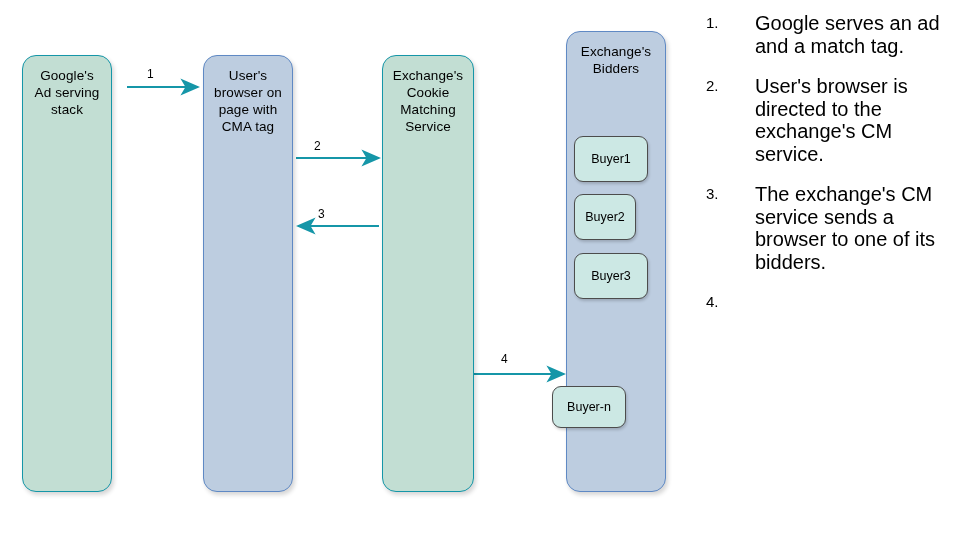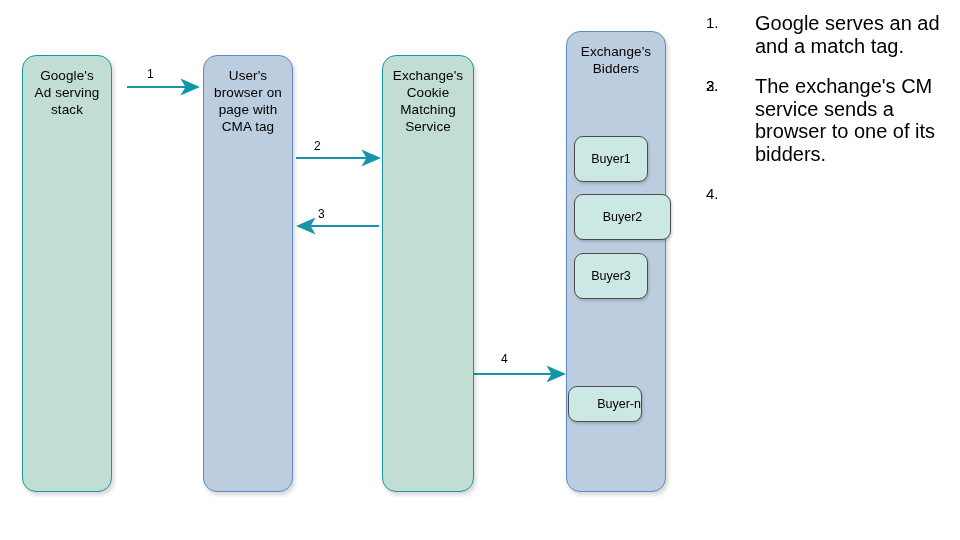--- a/index.html
+++ b/index.html
@@ -149,40 +149,44 @@
   </div>
 
   <div class="pillar blue" style="left:566px; top:31px; width:100px; height:461px;">
     <div class="pillar-label">Exchange's
 Bidders</div>
   </div>
 
   <div class="buyer" style="left:574px; top:136px; width:74px; height:46px;text-align:center;">
     <span>Buyer1</span>
   </div>
-  <div class="buyer" style="left:574px; top:194px; width:97px; height:46px;">
+  <div class="buyer" style="left:574px; top:194px; width:62px; height:46px;">
     <span>Buyer2</span>
   </div>
   <div class="buyer" style="left:574px; top:253px; width:74px; height:46px;">
     <span>Buyer3</span>
   </div>
-  <div class="buyer" style="left:568px; top:386px; width:74px; height:36px;justify-content:flex-end;">
+  <div class="buyer" style="left:552px; top:386px; width:74px; height:42px;">
     <span>Buyer-n</span>
   </div>
 
   <div id="steps">
 
     <div class="step">
       <div class="step-num">1.</div>
       <div class="step-text">Google serves an ad
 and a match tag.</div>
     </div>
 
     <div class="step">
       <div class="step-num">2.</div>
+      <div class="step-text">User's browser is
+directed to the
+exchange's CM
+service.</div>
     </div>
 
     <div class="step">
       <div class="step-num">3.</div>
       <div class="step-text">The exchange's CM
 service sends a
 browser to one of its
 bidders.</div>
     </div>
 

